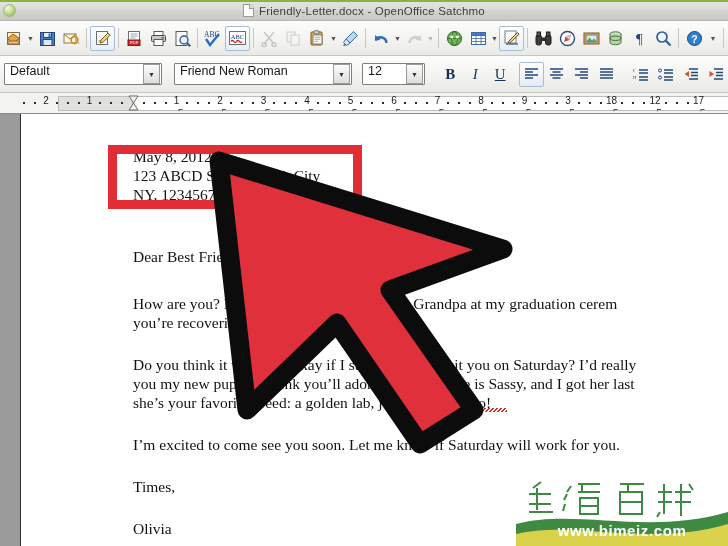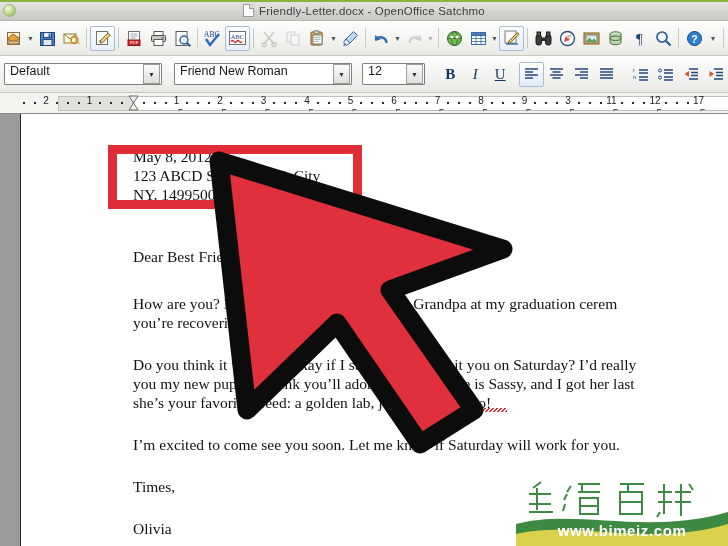--- a/index.html
+++ b/index.html
@@ -622,21 +622,21 @@
         <div class="rtick" style="left: 524.5px;">9</div>
         <div class="rdot" style="left: 490.875px;"></div>
         <div class="rdot" style="left: 501.75px;"></div>
         <div class="rdot" style="left: 512.625px;"></div>
         <div class="rtab" style="left: 528.5px;">⌐</div>
         <div class="rtick" style="left: 568px;">3</div>
         <div class="rdot" style="left: 534.375px;"></div>
         <div class="rdot" style="left: 545.25px;"></div>
         <div class="rdot" style="left: 556.125px;"></div>
         <div class="rtab" style="left: 572px;">⌐</div>
-        <div class="rtick" style="left: 611.5px;">11</div>
+        <div class="rtick" style="left: 611.5px;">18</div>
         <div class="rdot" style="left: 577.875px;"></div>
         <div class="rdot" style="left: 588.75px;"></div>
         <div class="rdot" style="left: 599.625px;"></div>
         <div class="rtab" style="left: 615.5px;">⌐</div>
         <div class="rtick" style="left: 655px;">12</div>
         <div class="rdot" style="left: 621.375px;"></div>
         <div class="rdot" style="left: 632.25px;"></div>
         <div class="rdot" style="left: 643.125px;"></div>
         <div class="rtab" style="left: 659px;">⌐</div>
         <div class="rtick" style="left: 698.5px;">17</div>
@@ -655,21 +655,21 @@
         <path d="M5.5 8 L10 15 L1 15 Z" fill="#f1f1ee" stroke="#6a6a66"></path>
       </svg>
     </div>
   </div>
 
   <div id="workspace">
     <div id="page">
 
       <div class="doc-text" style="left:112px; top:33px;">May 8, 2012</div>
       <div class="doc-text" style="left:112px; top:52px;">123 ABCD St, New York City</div>
-      <div class="doc-text" style="left:112px; top:71px;">NY, 1499500</div>
+      <div class="doc-text" style="left:112px; top:71px;">NY, 1234567</div>
 
       <div class="doc-text" style="left:112px; top:133px;">Dear Best Friend,</div>
 
       <div class="doc-text" style="left:112px; top:180px;">How are you? I was so happy to see you and Grandpa at my graduation cerem</div>
       <div class="doc-text" style="left:112px; top:199px;">you’re recovering from your surgery.</div>
 
       <div class="doc-text" style="left:112px; top:241px;">Do you think it would be okay if I stopped by to visit you on Saturday? I’d really</div>
       <div class="doc-text" style="left:112px; top:260px;">you my new puppy. I think you’ll adore her. Her name is Sassy, and I got her last</div>
       <div class="doc-text" style="left:112px; top:279px;">she’s your favorite breed: a golden lab, just like Satchmo!</div>
       <div class="spell" style="left:432px; top:294px; width:54px;"></div>

